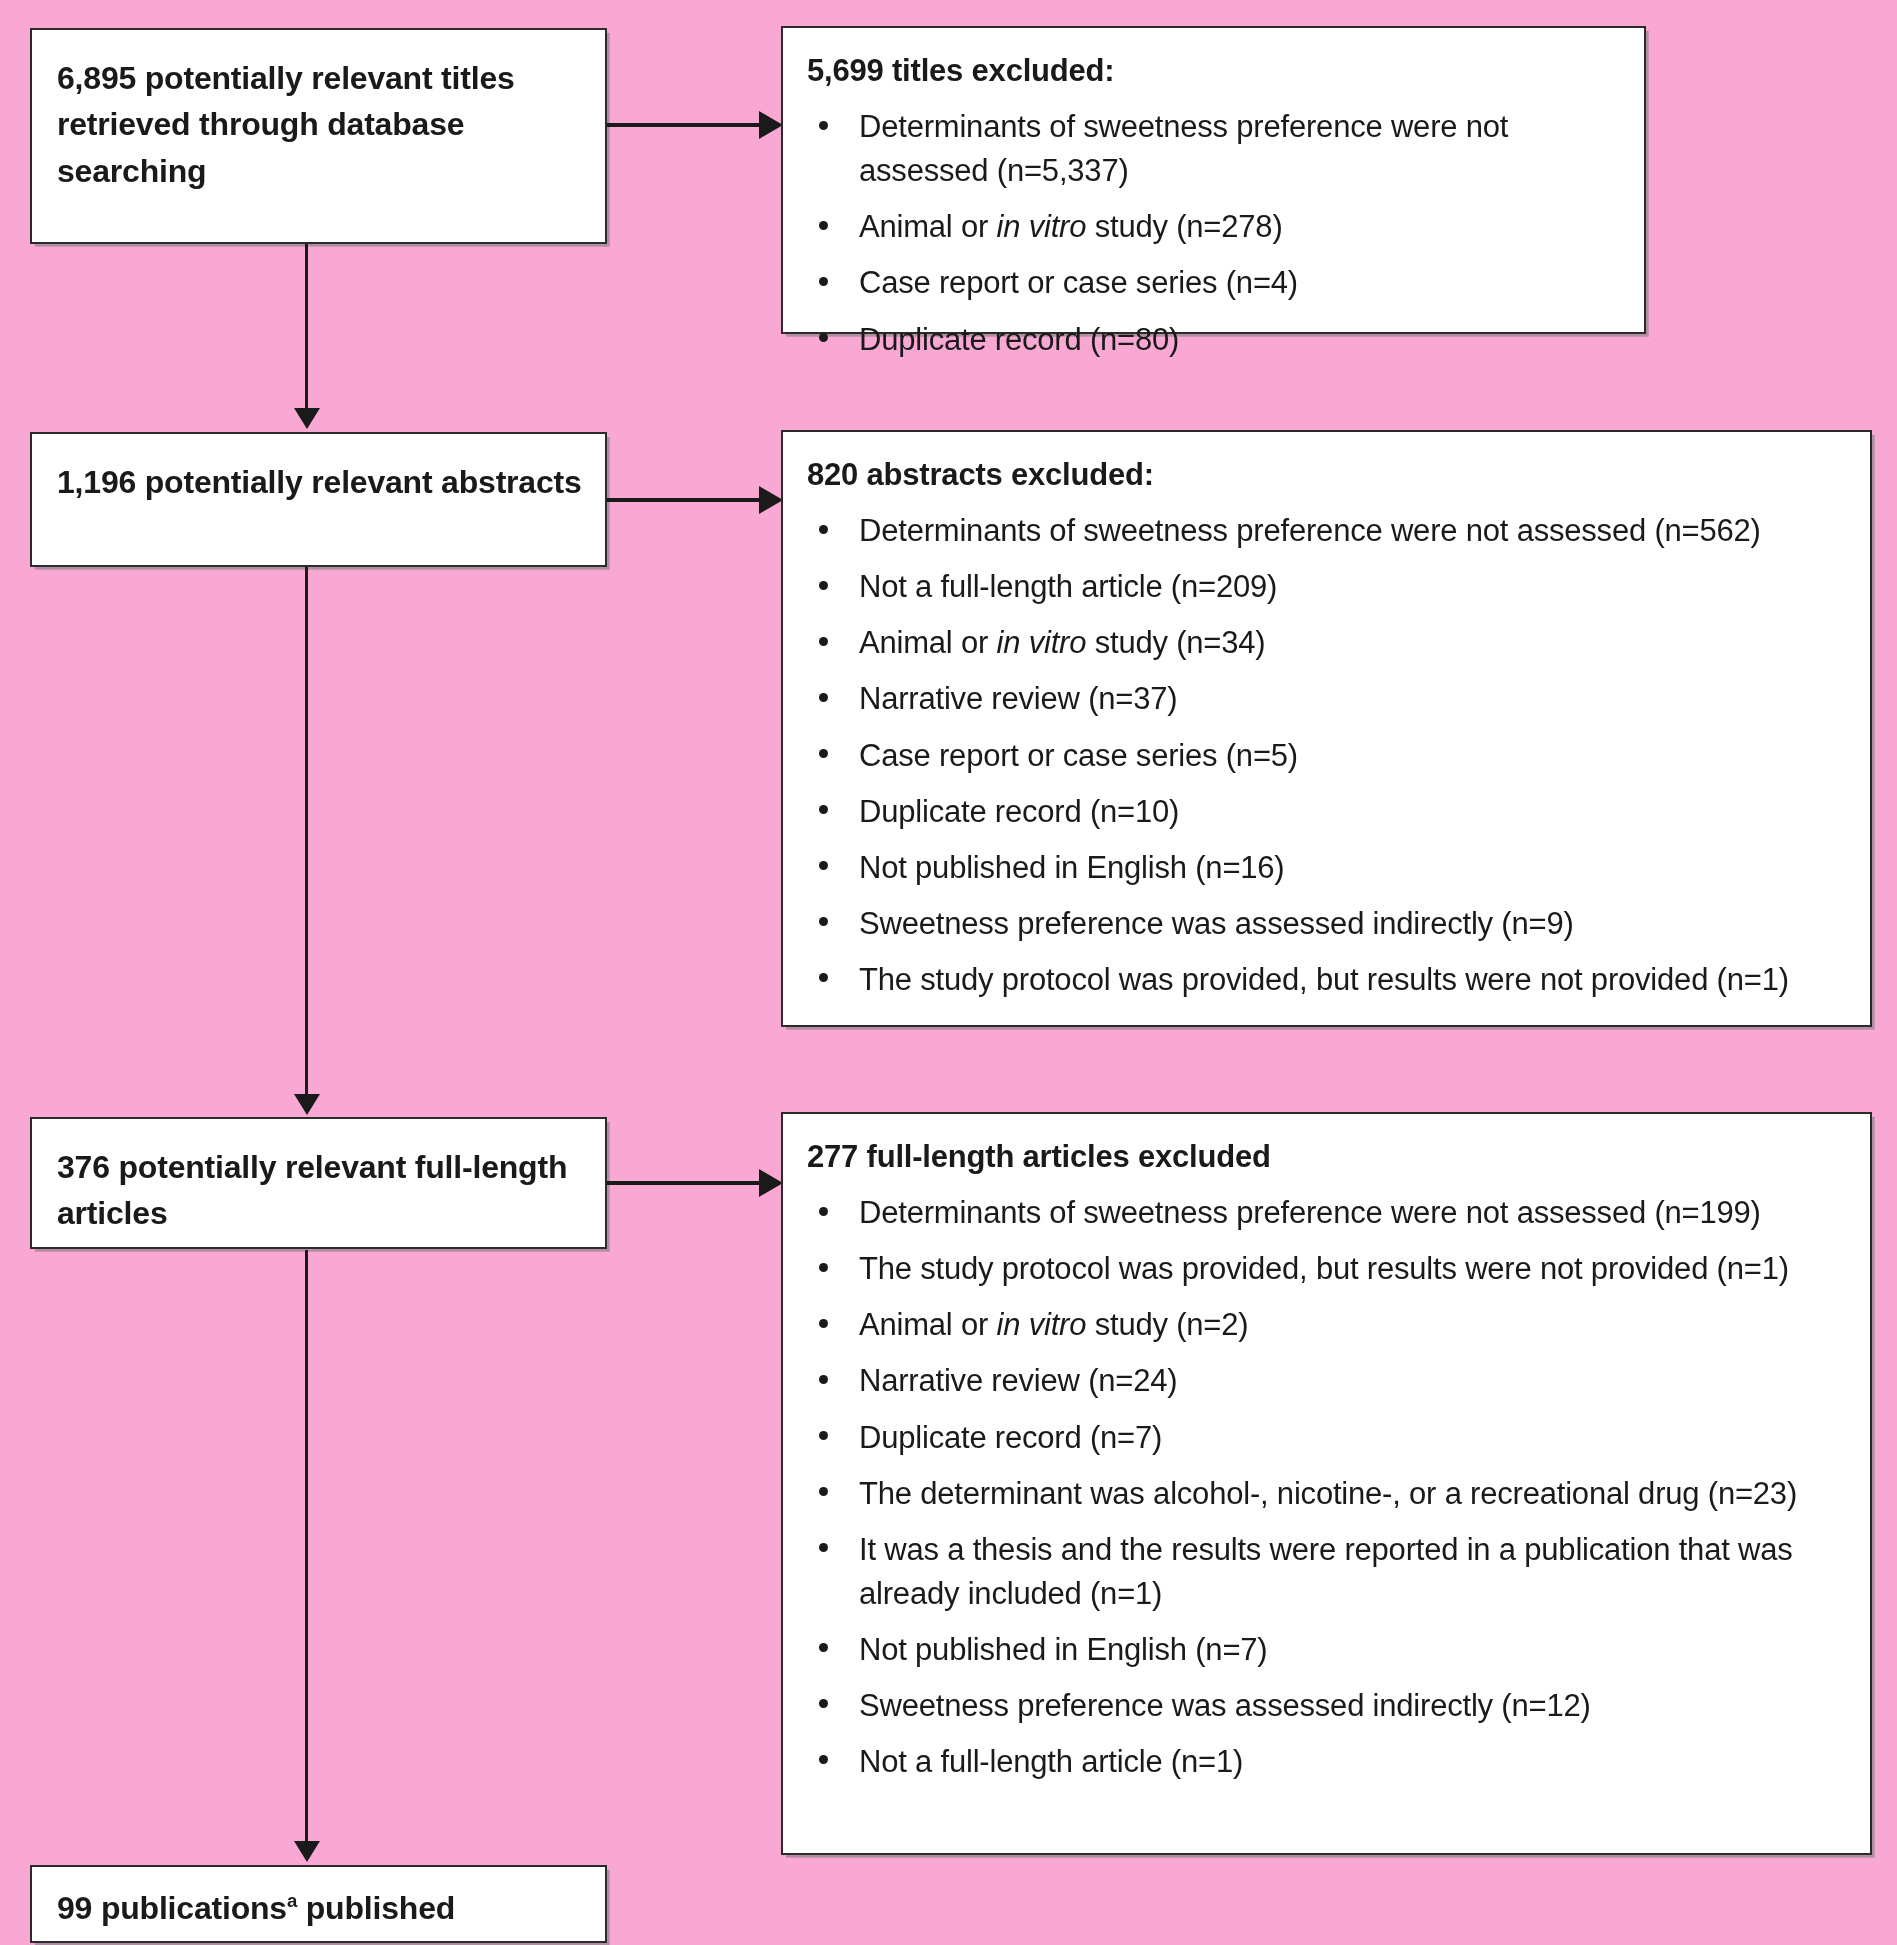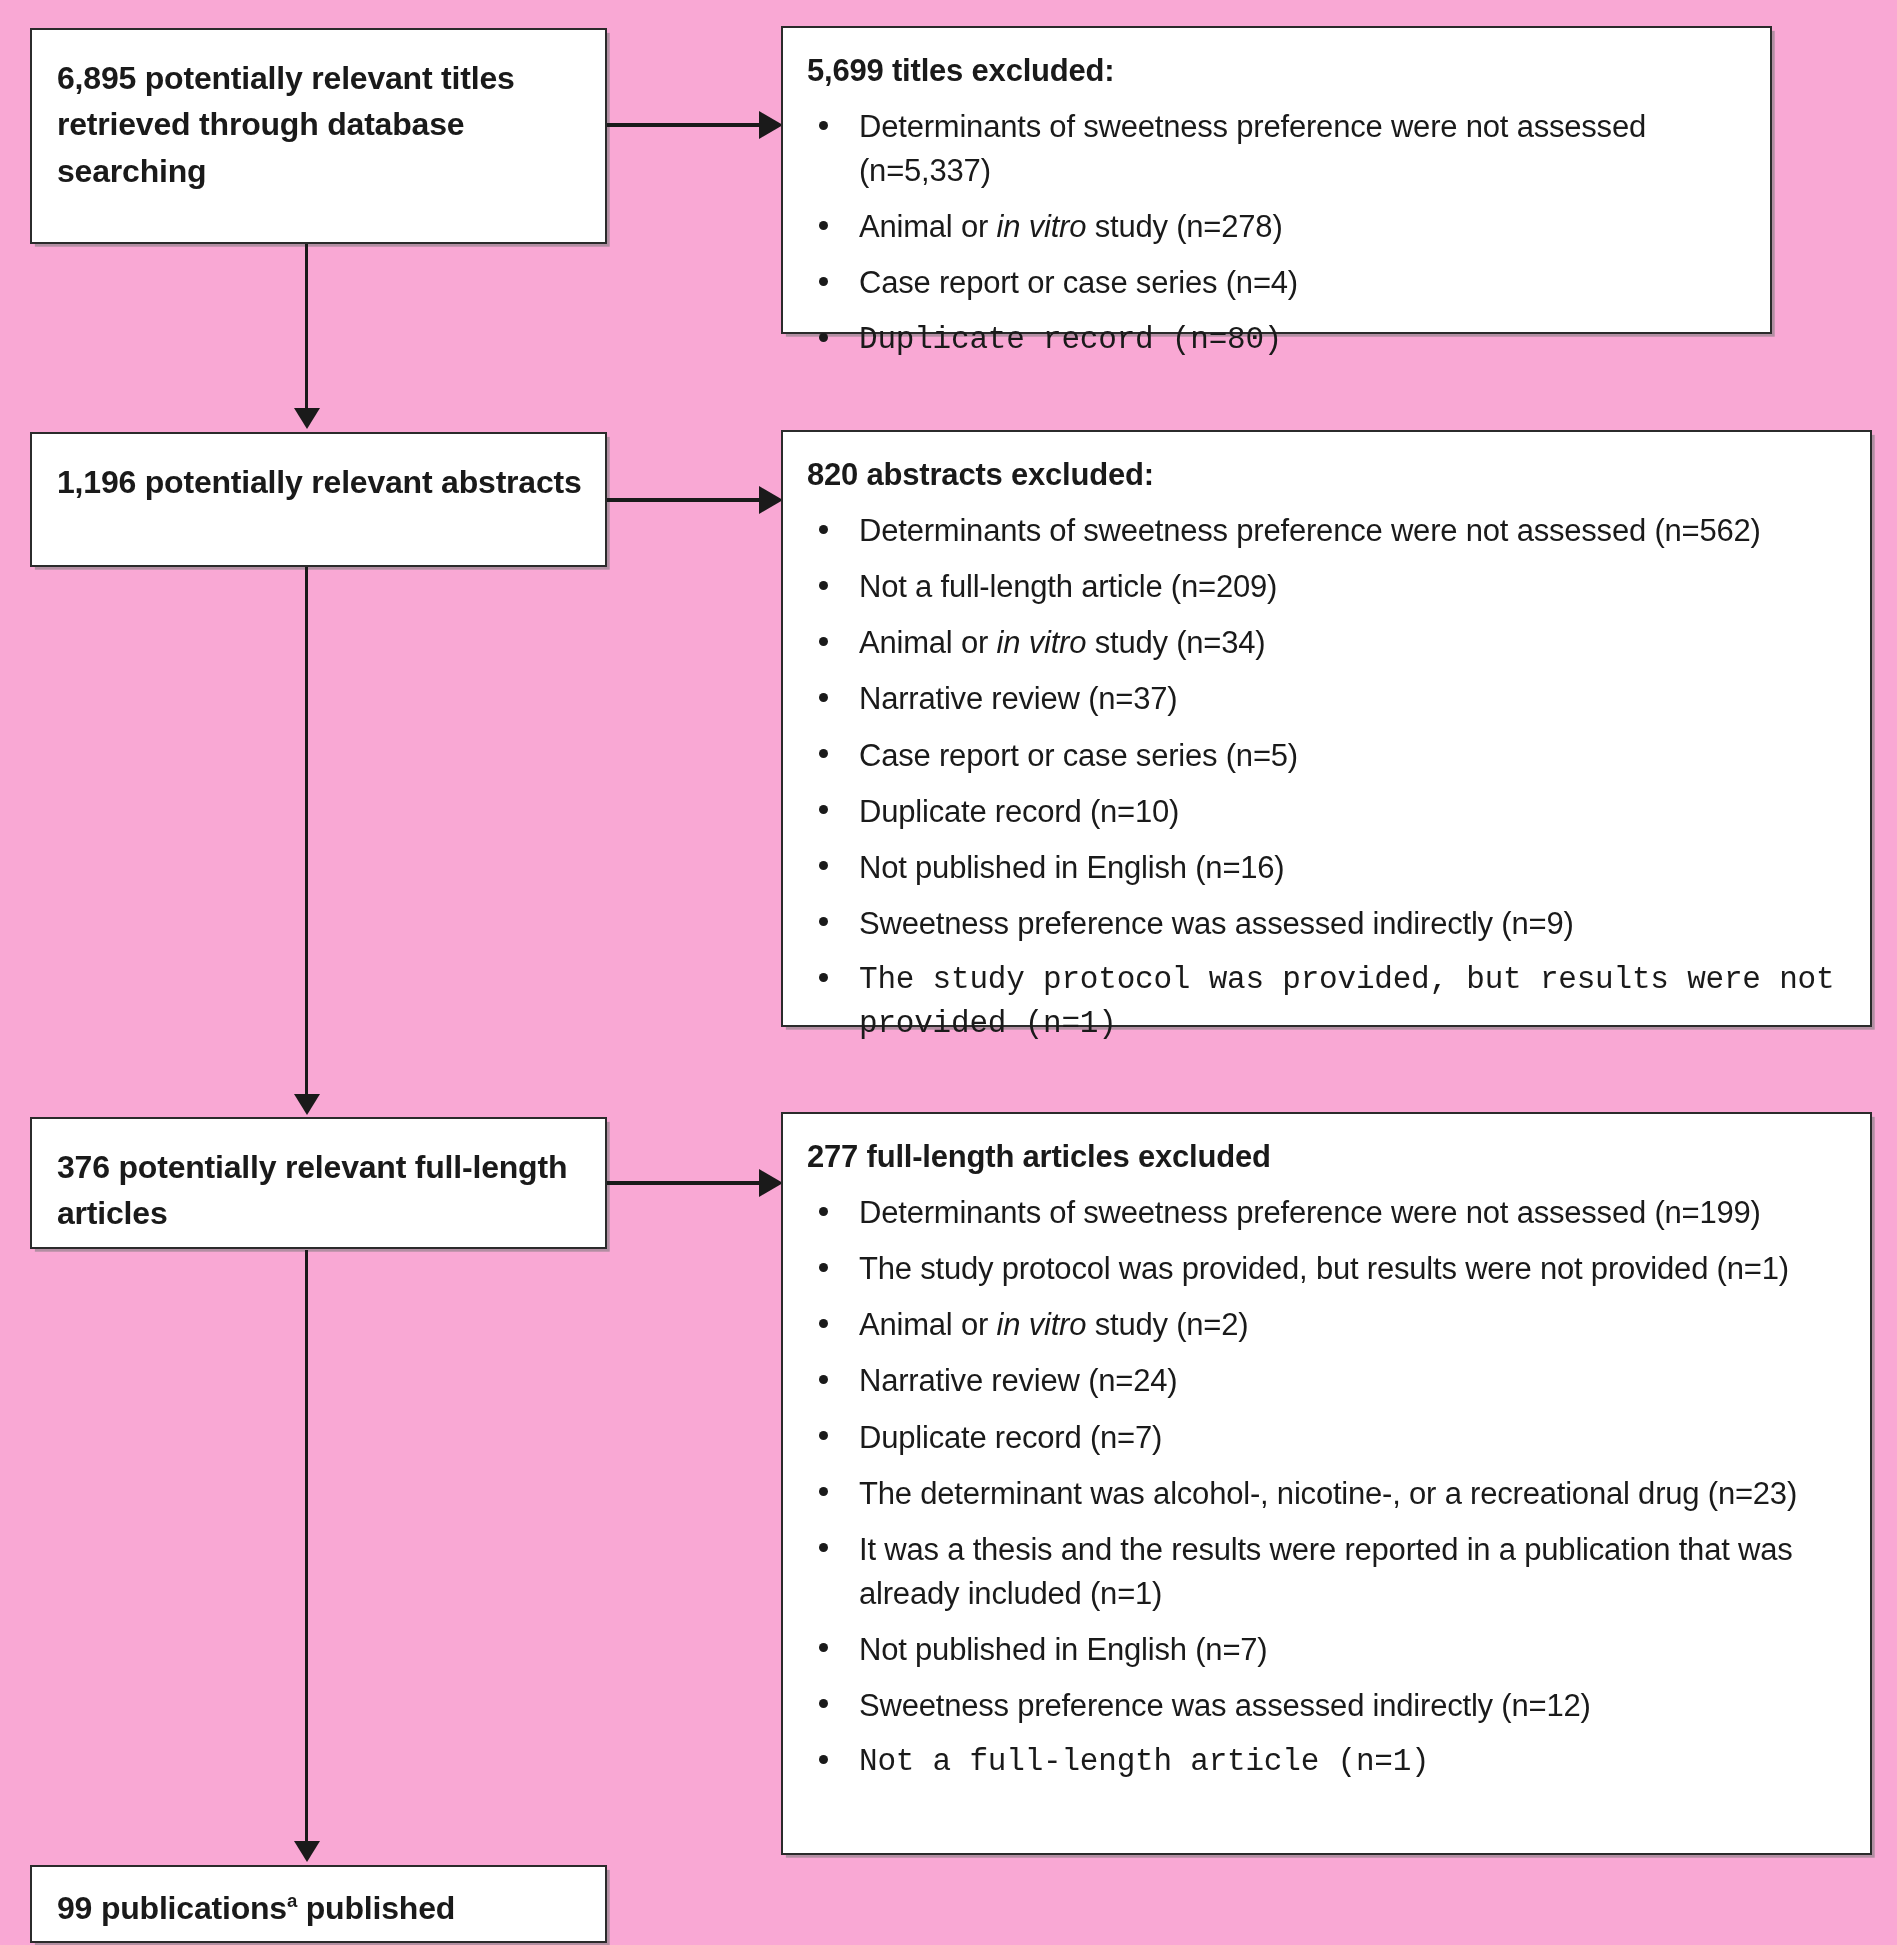--- a/index.html
+++ b/index.html
@@ -49,21 +49,21 @@
   }
   ul.excl-list > li{
     position:relative;
     font-size:31px;
     font-weight:normal;
     line-height:1.42;
     letter-spacing:-0.2px;
     padding-left:52px;
     margin:0 0 12px 0;
   }
-  ul.excl-list > li:last-child{margin-bottom:0;font-family:Liberation Mono, monospace;}
+  ul.excl-list > li:last-child{margin-bottom:0;}
   ul.excl-list > li .bullet{
     position:absolute;
     left:12px;
     top:0.50em;
     width:9.2px;
     height:9.2px;
     background:#1a1a1a;
     border-radius:50%;
   }
   .it{font-style:italic;}
@@ -93,21 +93,21 @@
 
   <div class="box stage-box" style="left:30px;top:28px;width:577px;height:216px;">
     <div class="box-inner">
       <div class="stage-text">6,895 potentially relevant titles retrieved through database searching</div>
     </div>
   </div>
 
   <div class="hline" style="left:607px;top:123px;width:157px;"></div>
   <div class="arrow-right" style="left:759px;top:111px;"></div>
 
-  <div class="box" style="left:781px;top:26px;width:991px;height:308px;">
+  <div class="box" style="left:781px;top:26px;width:865px;height:308px;">
     <div class="box-inner">
       <div class="excl-head">5,699 titles excluded:</div>
       <ul class="excl-list">
           <li><span class="bullet"></span><span>Determinants of sweetness preference were not assessed (n=5,337)</span></li>
           <li><span class="bullet"></span><span>Animal or </span><span class="it">in vitro</span><span> study (n=278)</span></li>
           <li><span class="bullet"></span><span>Case report or case series (n=4)</span></li>
           <li><span class="bullet"></span><span>Duplicate record (n=80)</span></li>
         </ul>
     </div>
   </div>

